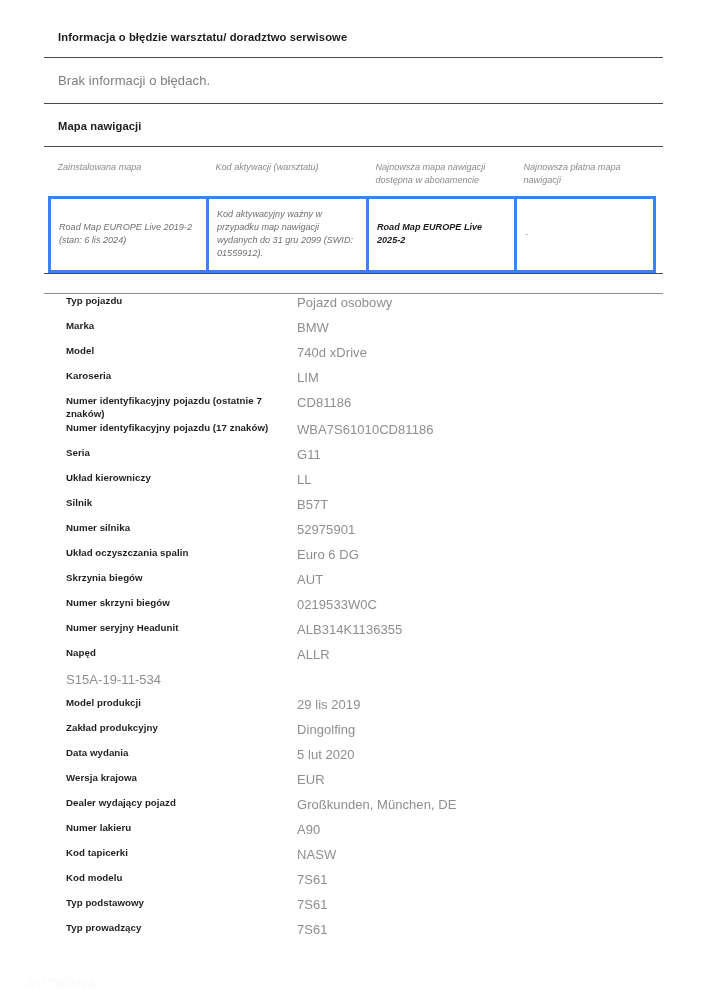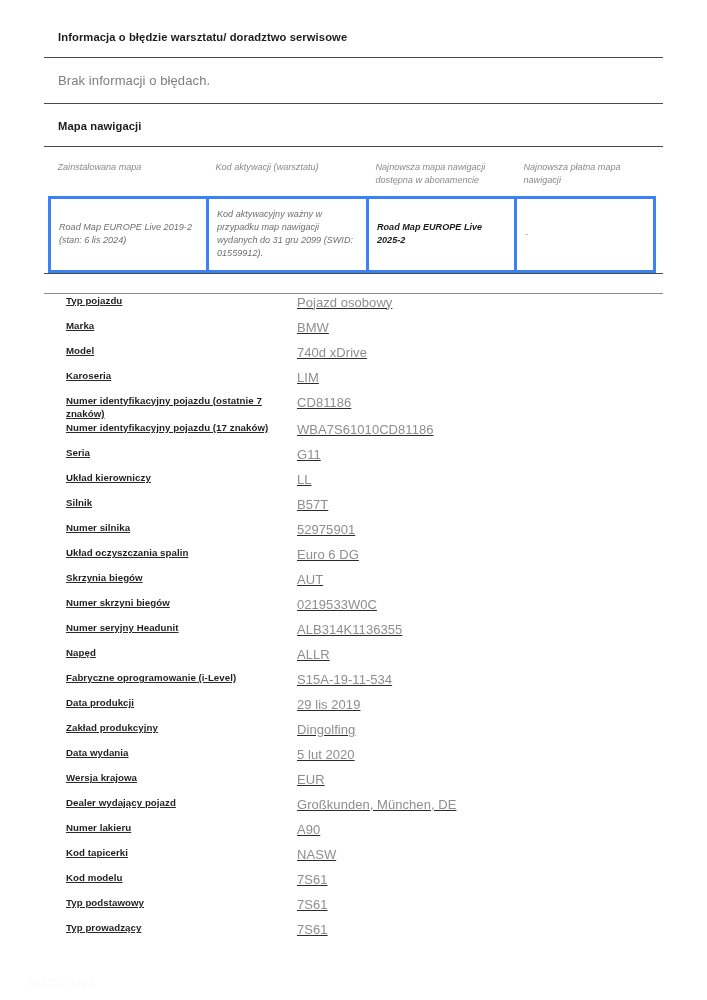--- a/index.html
+++ b/index.html
@@ -104,21 +104,20 @@
 
   
   .details {
     padding: 0 44px 0 0;
   }
   .drow {
     display: flex;
     align-items: flex-start;
     padding: 0 0 0 66px;
     min-height: 25px;
-    text-decoration: underline;
   }
   .dlabel {
     width: 231px;
     flex: 0 0 231px;
     font-size: 9.7px;
     font-weight: 700;
     color: #1f1f1f;
     line-height: 1.42;
     letter-spacing: 0.05px;
     padding-right: 10px;
@@ -241,25 +240,24 @@
       </div>
       <div class="drow">
         <div class="dlabel">Numer seryjny Headunit</div>
         <div class="dvalue">ALB314K1136355</div>
       </div>
       <div class="drow">
         <div class="dlabel">Napęd</div>
         <div class="dvalue">ALLR</div>
       </div>
       <div class="drow">
-        <div class="dlabel">Fabryczne oprogramowanie (i-Level)</div>
         <div class="dvalue">S15A-19-11-534</div>
       </div>
       <div class="drow">
-        <div class="dlabel">Data produkcji</div>
+        <div class="dlabel">Model produkcji</div>
         <div class="dvalue">29 lis 2019</div>
       </div>
       <div class="drow">
         <div class="dlabel">Zakład produkcyjny</div>
         <div class="dvalue">Dingolfing</div>
       </div>
       <div class="drow">
         <div class="dlabel">Data wydania</div>
         <div class="dvalue">5 lut 2020</div>
       </div>

